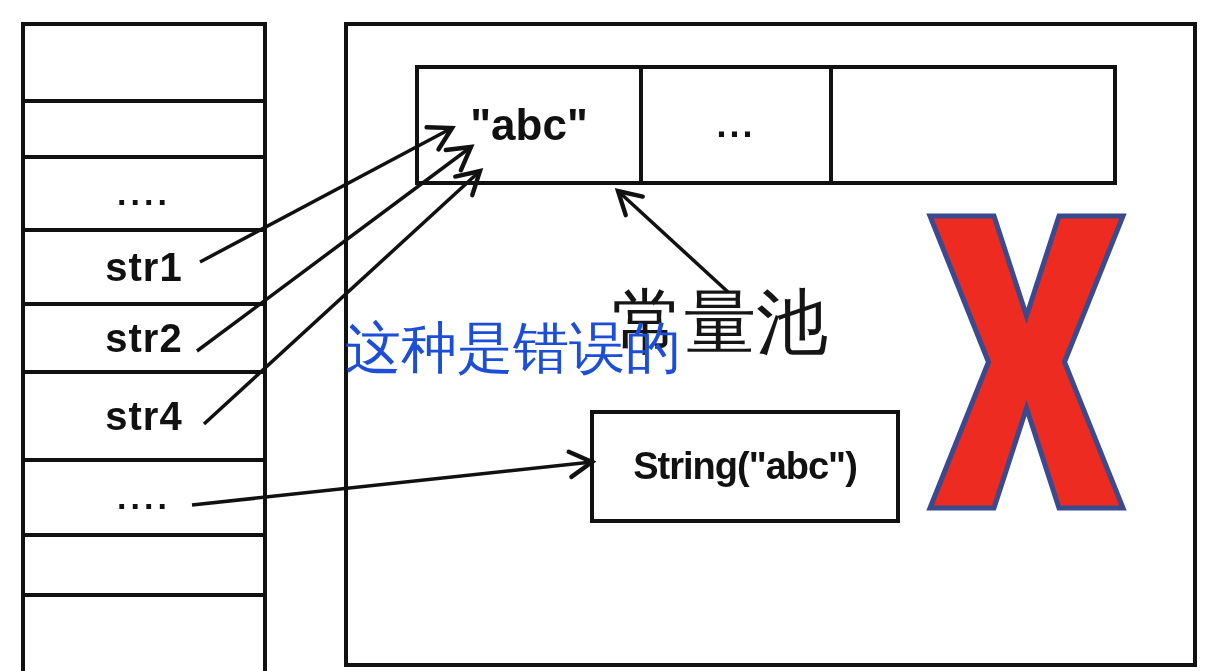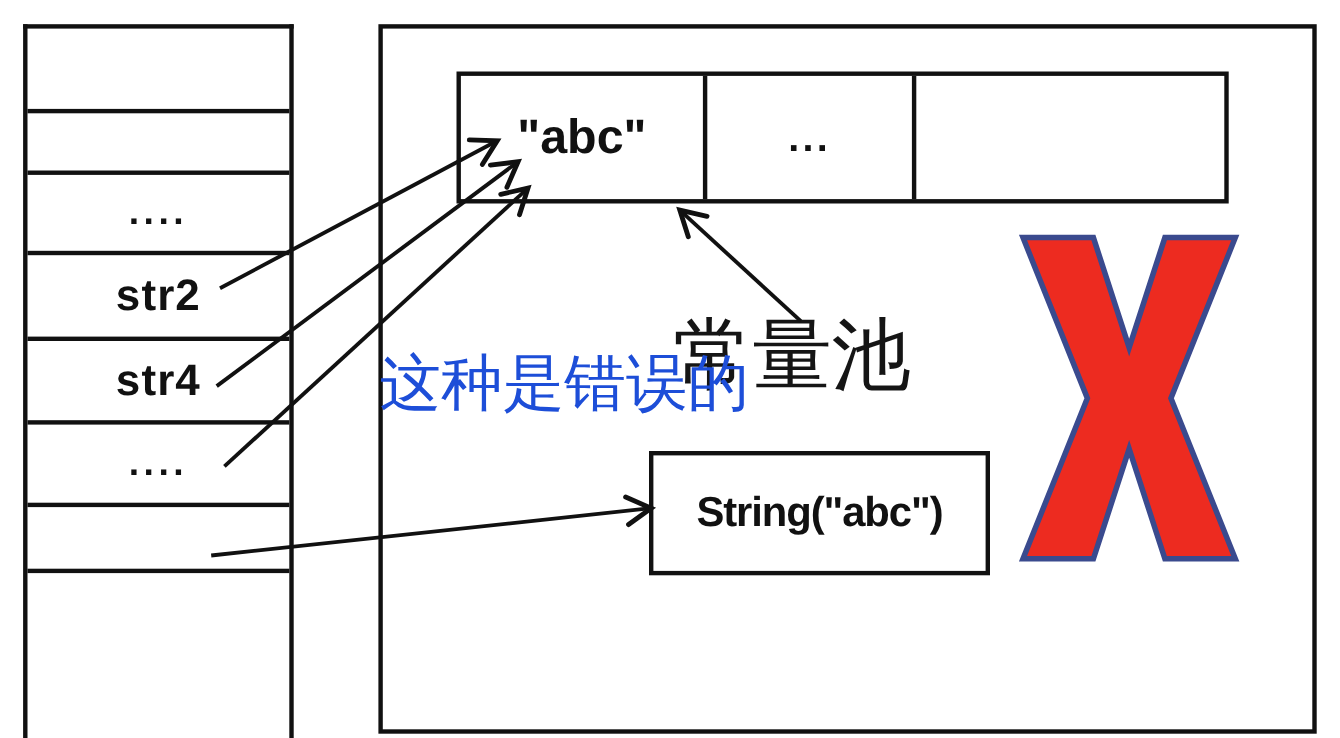--- a/index.html
+++ b/index.html
@@ -59,22 +59,23 @@
   
   .overlay{position:absolute;left:0;top:0;width:1218px;height:671px;pointer-events:none;}
 </style>
 </head>
 <body>
 
 <div class="stack">
   <div class="stack-cell" style="height:77px"></div>
   <div class="stack-cell" style="height:56px"></div>
   <div class="stack-cell dots" style="height:73px">....</div>
-  <div class="stack-cell" style="height:78px">str2</div>
-  <div class="stack-cell" style="height:76px">str4</div>
+  <div class="stack-cell" style="height:74px">str1</div>
+  <div class="stack-cell" style="height:68px">str2</div>
+  <div class="stack-cell" style="height:88px">str4</div>
   <div class="stack-cell dots" style="height:75px">....</div>
   <div class="stack-cell" style="height:60px"></div>
   <div class="stack-cell" style="flex:1"></div>
 </div>
 
 <div class="heap-box"></div>
 
 <div class="pool-row">
   <div class="pool-cell c1">"abc"</div>
   <div class="pool-cell c2">...</div>

